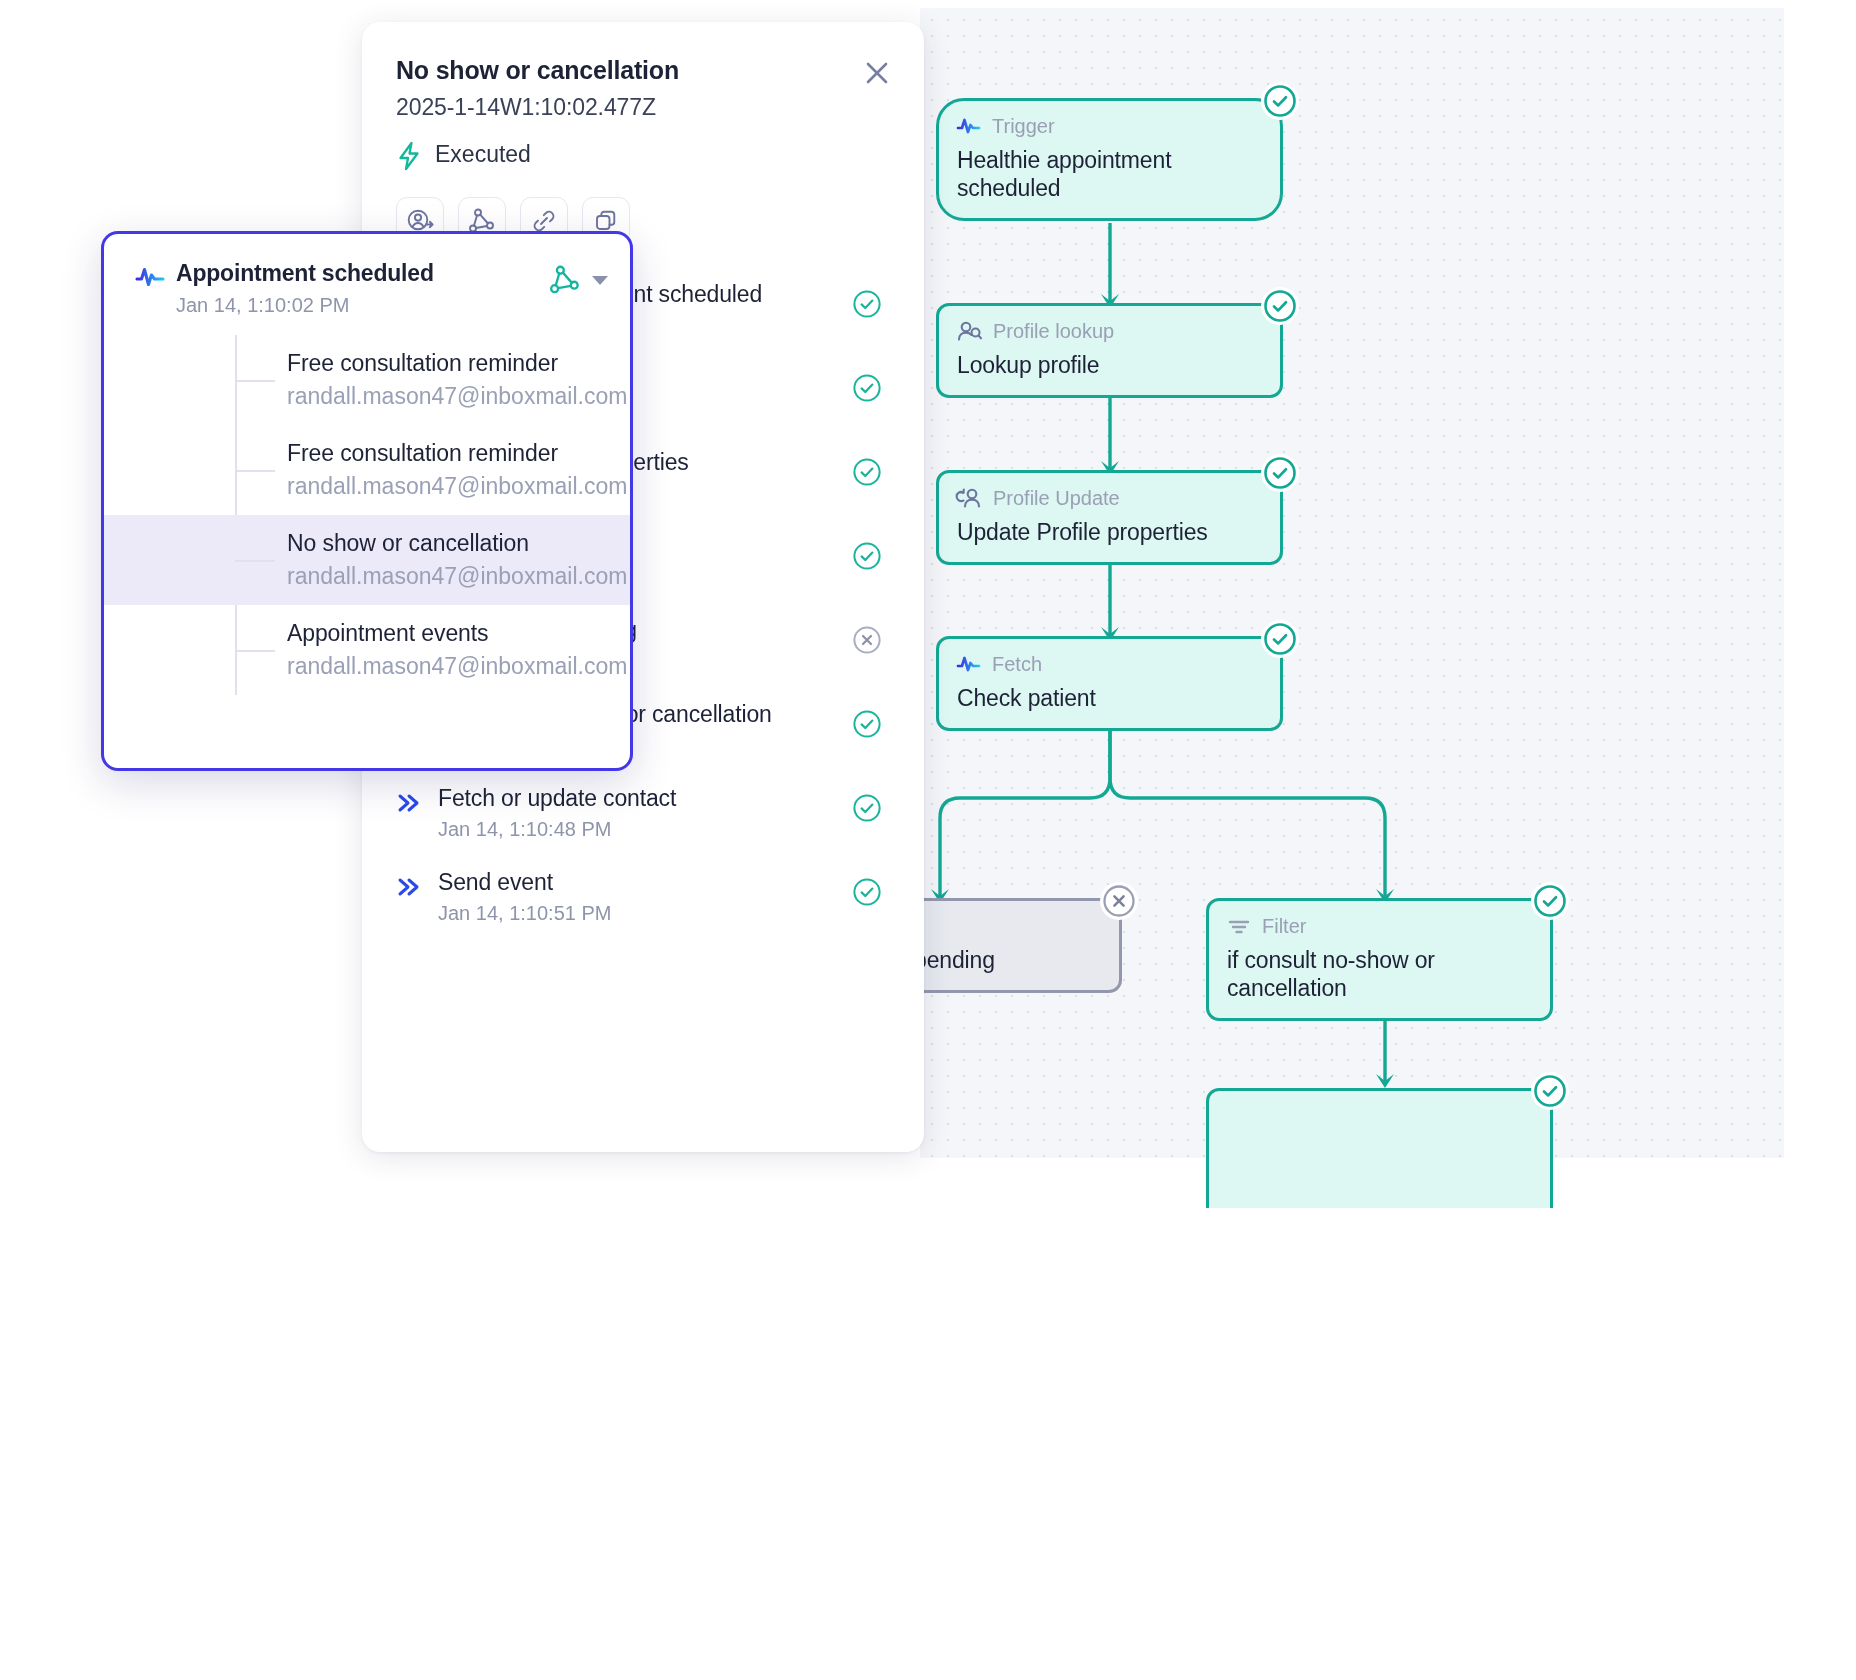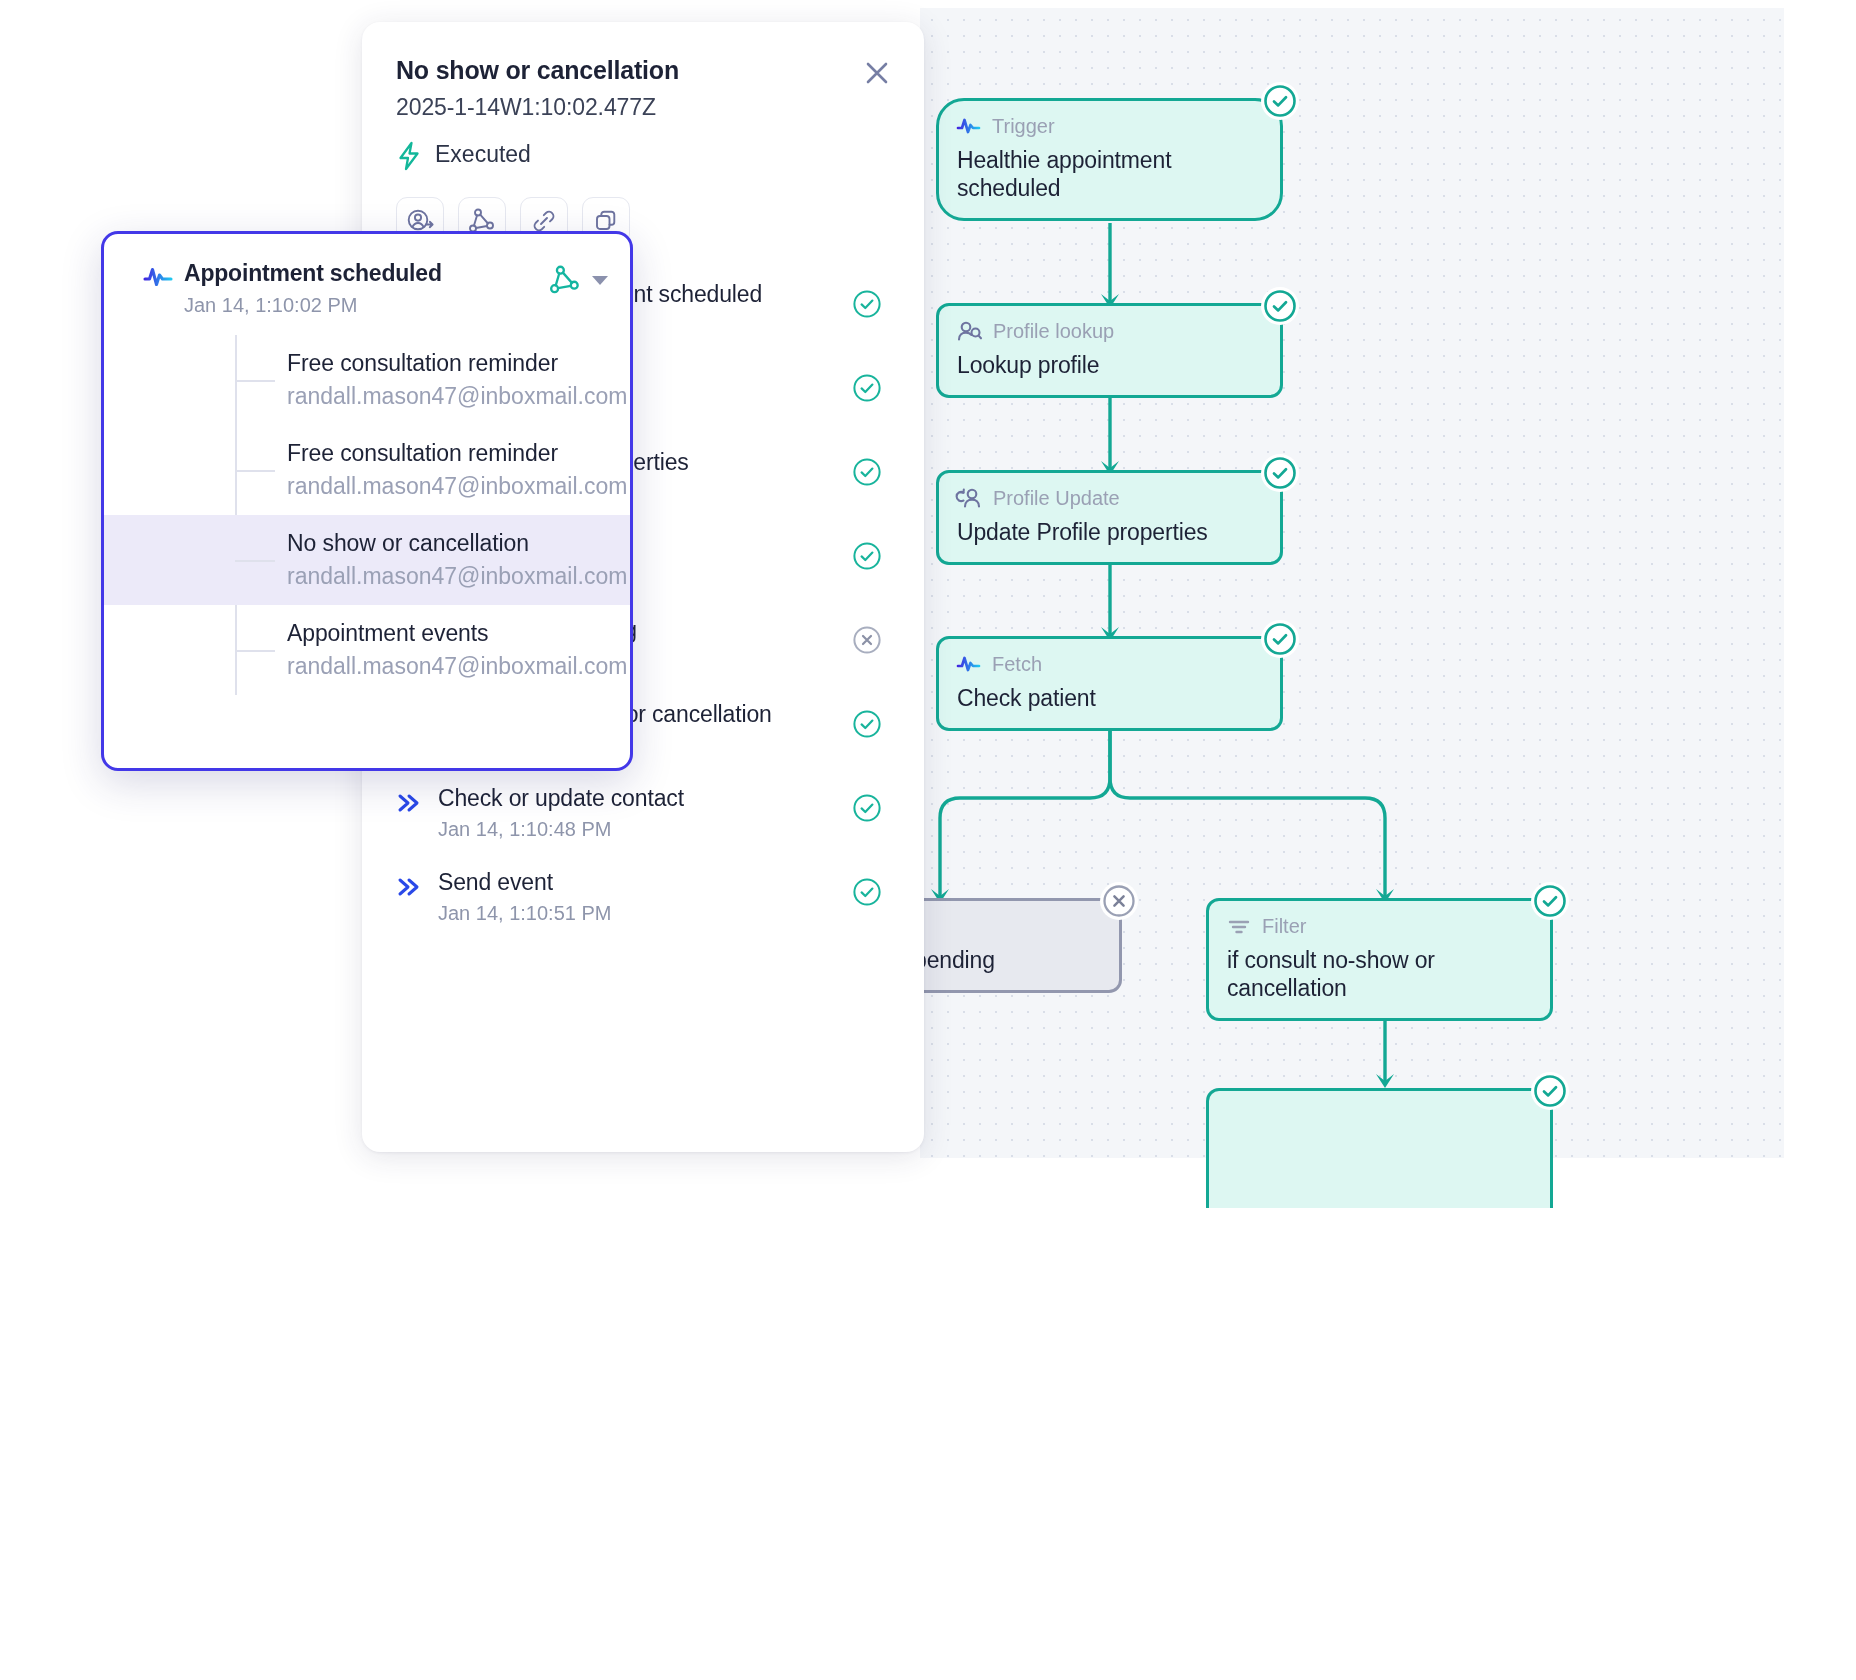--- a/index.html
+++ b/index.html
@@ -77,21 +77,21 @@
     left: 101px; top: 231px;
     width: 532px; height: 540px;
     background: #ffffff;
     border: 3px solid #4338e8;
     border-radius: 17px;
     box-shadow: 0 12px 40px rgba(40,40,110,.18);
     overflow: hidden;
   }
   .popup-head {
     display: flex; align-items: flex-start;
-    padding: 26px 22px 0 40px; position: relative;
+    padding: 26px 22px 0 32px; position: relative;
   }
   .popup-head .pulse { flex: 0 0 40px; padding-top: 6px; }
   .popup-head .txts { flex: 1 1 auto; }
   .popup-title {
     font-size: 23px; font-weight: bold; color: #1d2236; letter-spacing: -.2px;
   }
   .popup-time { font-size: 20px; color: #8e95ab; margin-top: 7px; }
   .popup-head .right {
     display: flex; align-items: center; gap: 12px; padding-top: 5px;
   }
@@ -478,21 +478,21 @@
         </div>
       </div>
 
       <div class="step">
         <div class="chev">
           <svg width="26" height="22" viewBox="0 0 26 22">
             <path d="M4 4 L12 11 L4 18 M13 4 L21 11 L13 18" fill="none" stroke="#2a49e8" stroke-width="3" stroke-linecap="round" stroke-linejoin="round"></path>
           </svg>
         </div>
         <div class="body">
-          <div class="name">Check or update contact</div>
+          <div class="name">Fetch or update contact</div>
           <div class="time">Jan 14, 1:10:48 PM</div>
         </div>
         <div class="badge">
           <svg width="30" height="30" viewBox="0 0 30 30">
             <circle cx="15" cy="15" r="12.6" fill="none" stroke="#18b49c" stroke-width="2"></circle>
             <path d="M9.6 15.4 L13.3 19 L20.4 11.6" fill="none" stroke="#18b49c" stroke-width="2.2" stroke-linecap="round" stroke-linejoin="round"></path>
           </svg>
         </div>
       </div>
 

